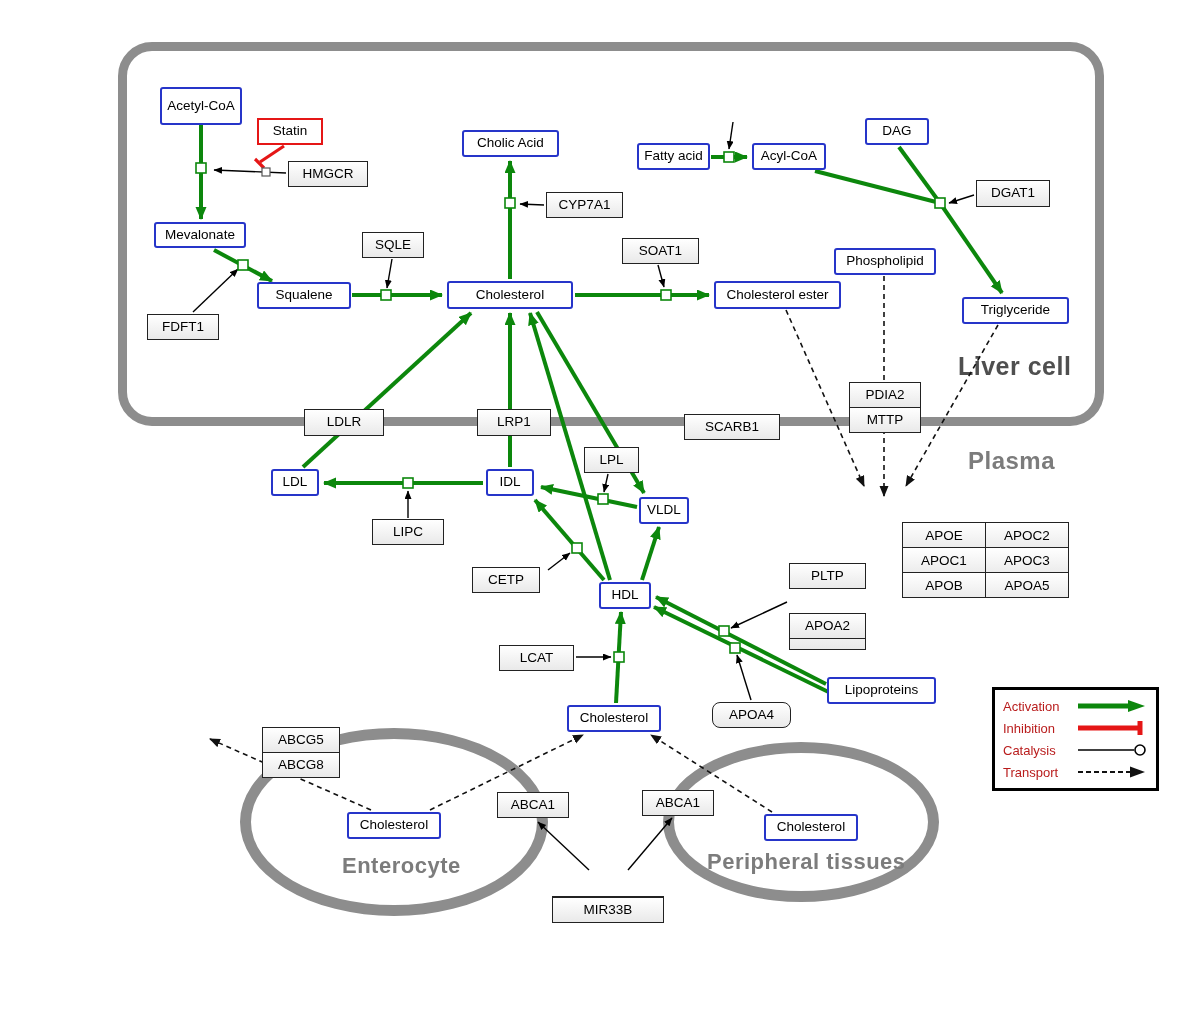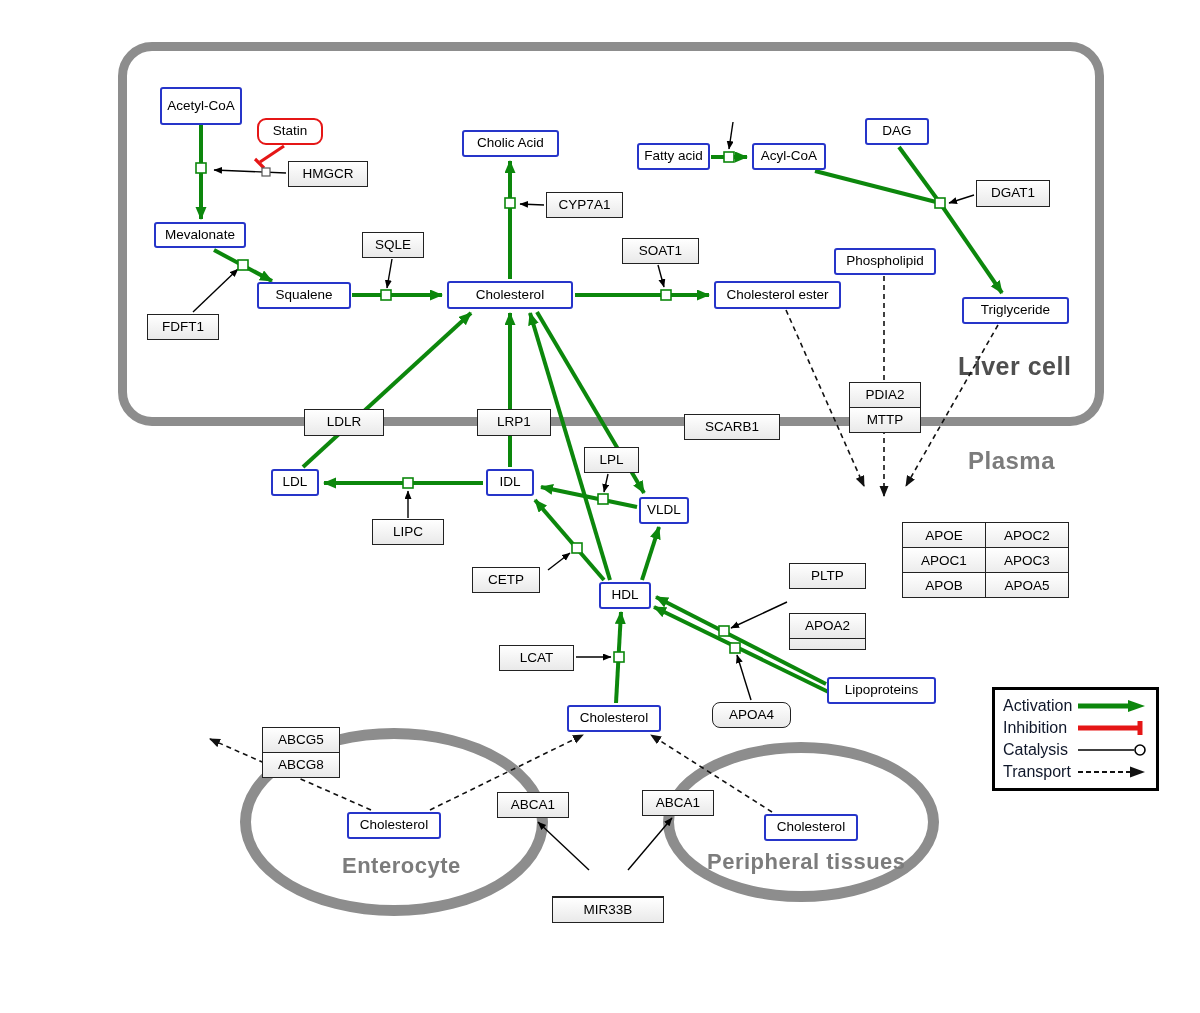--- a/index.html
+++ b/index.html
@@ -17,31 +17,31 @@
   .t-edge{stroke:#111;stroke-width:1.6;stroke-dasharray:5 4;fill:none;}
   .i-edge{stroke:var(--red,#e51616);stroke-width:3.2;fill:none;}
   .rxn{fill:#fff;stroke:var(--green,#0c870c);stroke-width:1.6;}
   .anchor{fill:#fff;stroke:#555;stroke-width:1.2;}
   .fg{fill:var(--green,#0c870c);}
   
   .node{position:absolute;box-sizing:border-box;display:flex;align-items:center;justify-content:center;
         background:#fff;color:#000;font-size:13.5px;line-height:1.06;text-align:center;z-index:3;}
   .metabolite{border:2px solid var(--blue,#2635c9);border-radius:3px;}
   .gene{border:1px solid #222;background:linear-gradient(#ffffff,#e9e9e9);}
-  .statin{border:2px solid var(--red,#e51616);border-radius:9px;}
+  .statin{border:2px solid var(--red,#e51616);border-radius:0;}
   
   .apo{position:absolute;display:grid;grid-template-columns:83px 83px;grid-auto-rows:25px;z-index:3;
        border-top:1px solid #222;border-left:1px solid #222;}
   .apo-cell{border-right:1px solid #222;border-bottom:1px solid #222;display:flex;align-items:center;
        justify-content:center;background:linear-gradient(#ffffff,#ececec);font-size:13.5px;}
   
   .legend{position:absolute;left:992px;top:687px;width:167px;height:104px;box-sizing:border-box;
           border:3px solid #000;background:#fff;z-index:4;padding:5px 8px;display:flex;
           flex-direction:column;justify-content:space-around;}
-  .lg-row{display:flex;align-items:center;justify-content:space-between;font-size:16px;height:22px;color:#0f172a;}
+  .lg-row{display:flex;align-items:center;justify-content:space-between;font-size:13px;height:22px;color:#b91c1c;}
 </style>
 </head>
 <body>
 
 <div class="stage">
 
   <div class="compartment liver" style="left:118px;top:42px;width:986px;height:384px;"></div>
   <div class="compartment ellipse" style="left:240px;top:728px;width:308px;height:188px;"></div>
   <div class="compartment ellipse" style="left:663px;top:742px;width:276px;height:160px;"></div>
 

